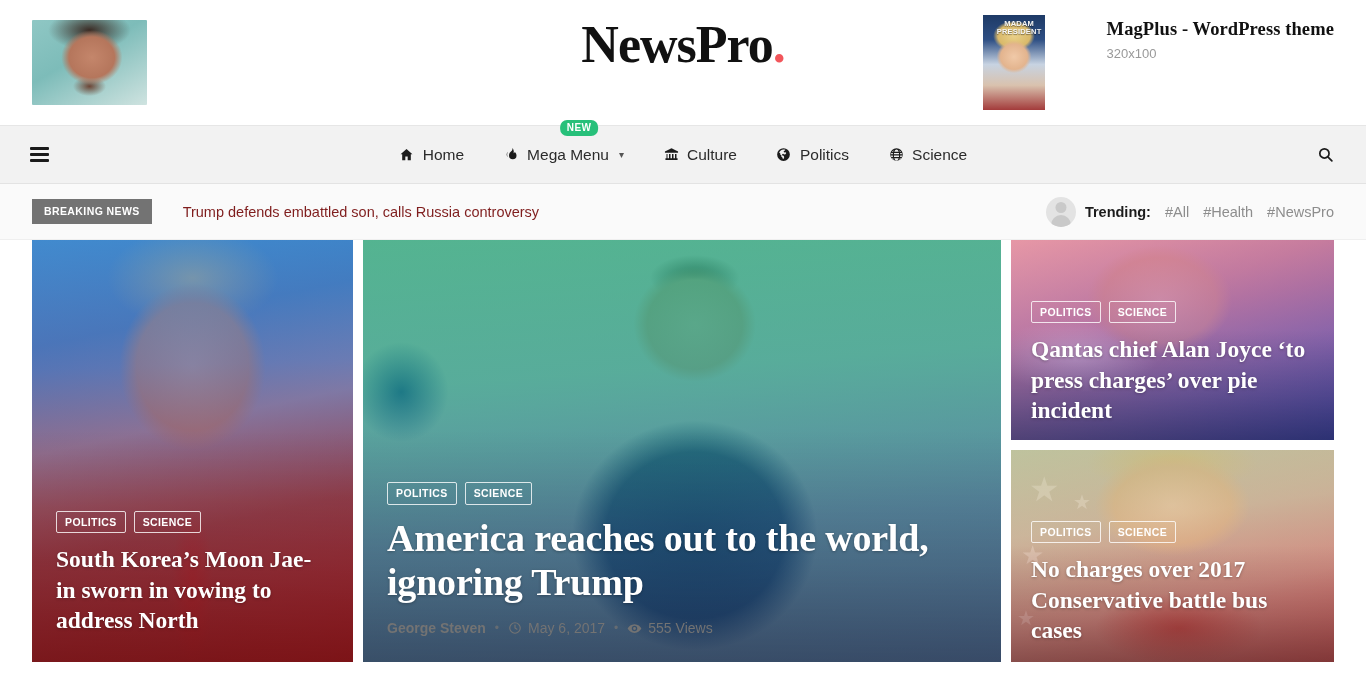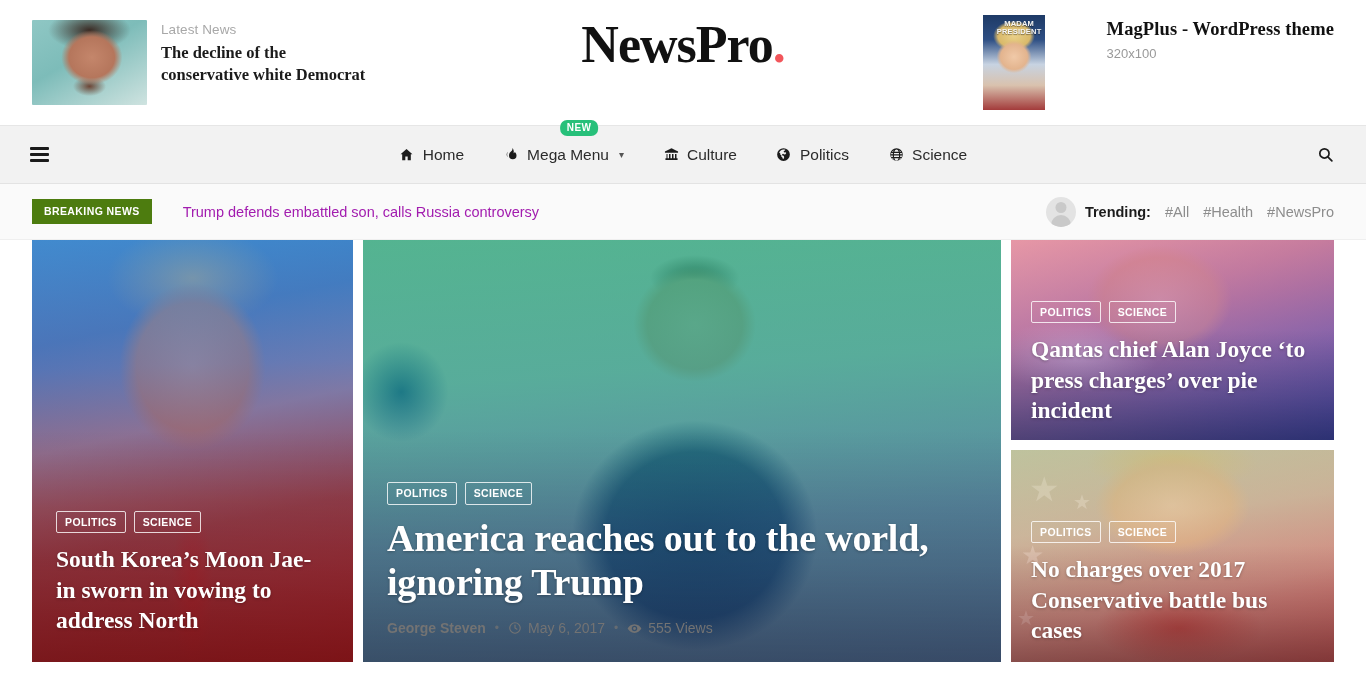--- a/index.html
+++ b/index.html
@@ -217,33 +217,33 @@
   
   .breaking {
     height: 56px;
     background: #fafafa;
     display: flex;
     align-items: center;
     padding: 0 32px;
     border-bottom: 1px solid #efefef;
   }
   .breaking-tag {
-    background: #4d7c0f;
+    background: #737373;
     color: #fff;
     font-size: 10.5px;
     font-weight: 700;
     letter-spacing: .4px;
     padding: 7px 12px;
     line-height: 1;
     cursor: pointer;
   }
   .breaking-text {
     margin-left: 31px;
     font-size: 14.5px;
-    color: #a21caf;
+    color: #7f1d1d;
     cursor: pointer;
   }
   .trending {
     margin-left: auto;
     display: flex;
     align-items: center;
     gap: 9px;
   }
   .avatar {
     width: 30px; height: 30px;
@@ -411,24 +411,20 @@
       rgba(214,86,88,.52) 100%);
   }
 </style>
 </head>
 <body>
 
 <div class="topbar">
 
   <div class="latest-wrap">
     <div class="latest-thumb"></div>
-    <div class="latest-text">
-      <div class="latest-label">Latest News</div>
-      <div class="latest-title">The decline of the conservative white Democrat</div>
-    </div>
   </div>
 
   <div class="logo-wrap">
     <div class="logo"><span>NewsPro</span><span class="dot">.</span></div>
   </div>
 
   <div class="ad-wrap">
     <div class="ad-thumb">
       <div class="ad-cap">MADAM PRESIDENT</div>
     </div>

